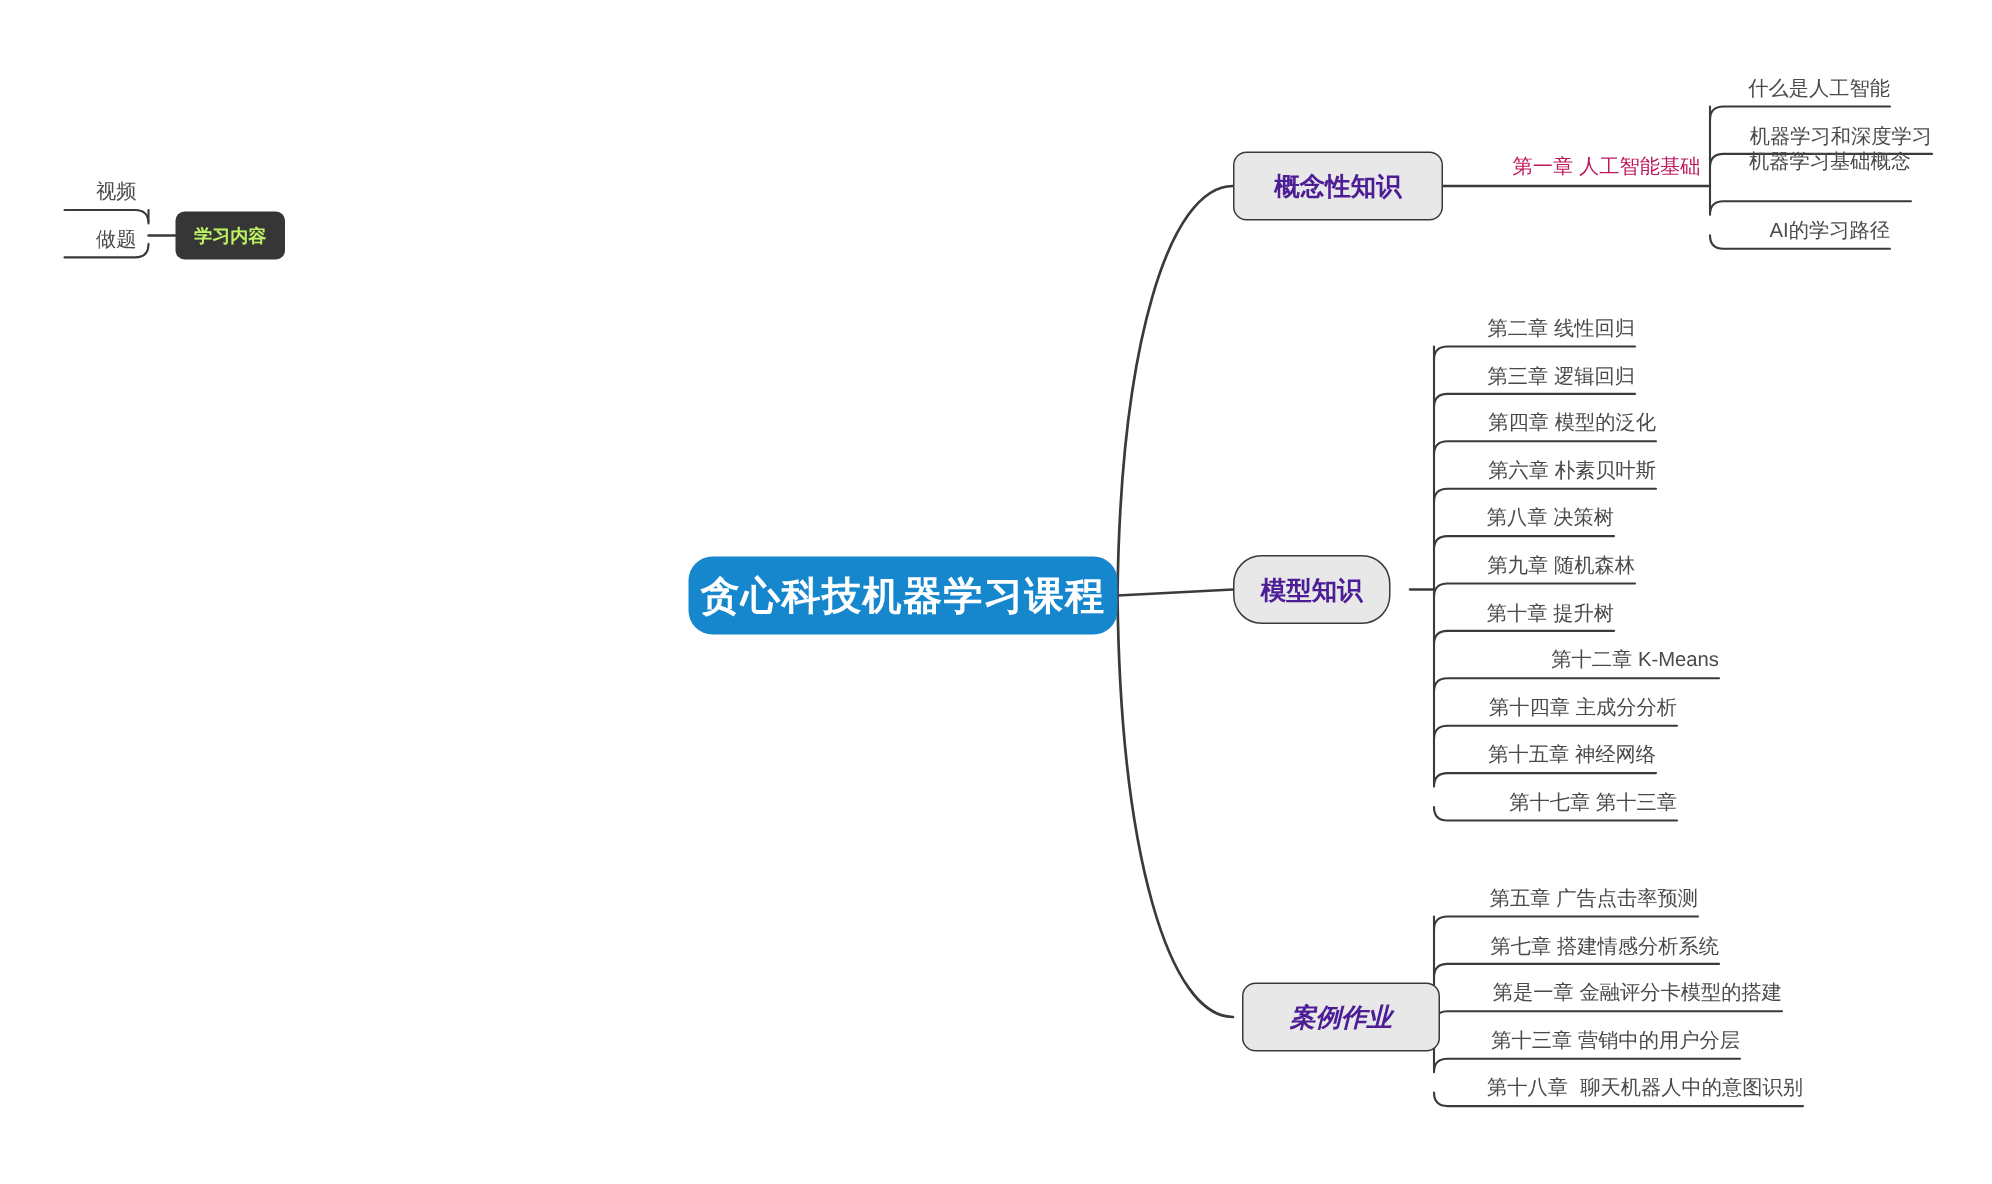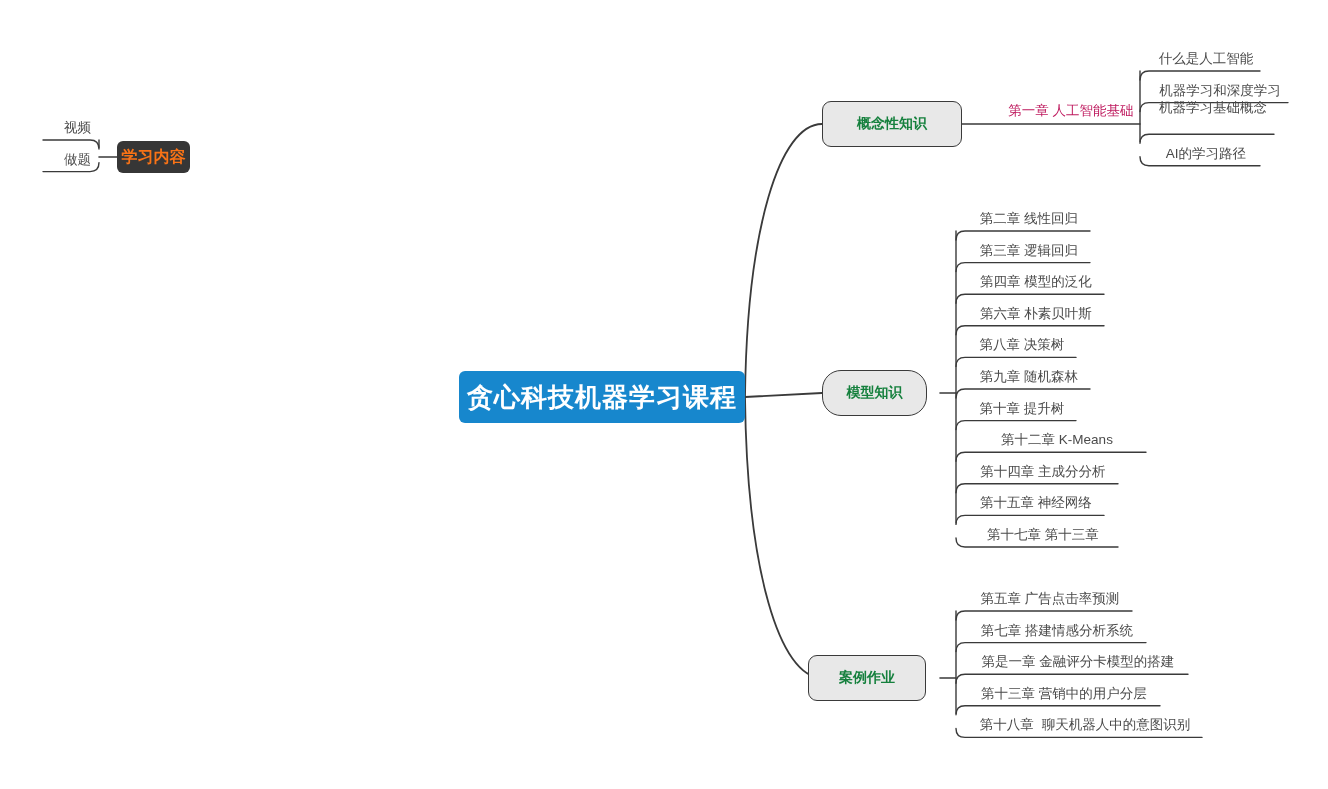--- a/index.html
+++ b/index.html
@@ -34,52 +34,52 @@
     display: flex;
     align-items: center;
     justify-content: center;
   }
   
   .root-node {
     background: #1787cd;
     color: #ffffff;
     font-weight: bold;
     font-size: 26px;
-    border-radius: 6px;
+    border-radius: 16px;
     letter-spacing: 1px;
     padding: 0 22px;
     height: 52px;
   }
   
   .branch-node {
     background: #e8e8e8;
     border: 1.6px solid #3a3a3a;
     border-radius: 9px;
-    color: #15803d;
+    color: #4c1d95;
     font-weight: bold;
-    font-size: 14px;
+    font-size: 17px;
     padding: 0 16px;
     height: 42px;
   }
   
   .dark-node {
     background: #363636;
-    color: #f97316;
+    color: #bef264;
     font-weight: bold;
-    font-size: 16px;
+    font-size: 12px;
     border-radius: 6px;
     padding: 0 12px;
     height: 32px;
   }
   
   .leaf-node {
     color: #4a4a4a;
     font-size: 13.5px;
     height: 24px;
-    justify-content: center;
+    justify-content: flex-end;
     padding: 0 4px;
   }
   .leaf-node.right-align {
     justify-content: flex-end;
   }
   .mid-leaf {
     color: #be185d;
     font-size: 13.5px;
     height: 24px;
     justify-content: center;
@@ -175,21 +175,21 @@
     </div>
     <div class="node leaf-node" style="left: 964px; top: 459.8px; width: 158px; height: 24px;">
       <span>第十四章 主成分分析</span>
     </div>
     <div class="node leaf-node" style="left: 964px; top: 491.4px; width: 144px; height: 24px;">
       <span>第十五章 神经网络</span>
     </div>
     <div class="node leaf-node" style="left: 964px; top: 523px; width: 158px; height: 24px;">
       <span>第十七章 第十三章</span>
     </div>
-    <div class="node branch-node" style="left: 808px; top: 655px; width: 118px; height: 46px;">
+    <div class="node branch-node" style="left: 828px; top: 655px; width: 132px; height: 46px; font-style: italic;">
       <span>案例作业</span>
     </div>
     <div class="node leaf-node" style="left: 964px; top: 587px; width: 172px; height: 24px;">
       <span>第五章 广告点击率预测</span>
     </div>
     <div class="node leaf-node" style="left: 964px; top: 618.6px; width: 186px; height: 24px;">
       <span>第七章 搭建情感分析系统</span>
     </div>
     <div class="node leaf-node" style="left: 964px; top: 650.2px; width: 228px; height: 24px;">
       <span>第是一章 金融评分卡模型的搭建</span>

